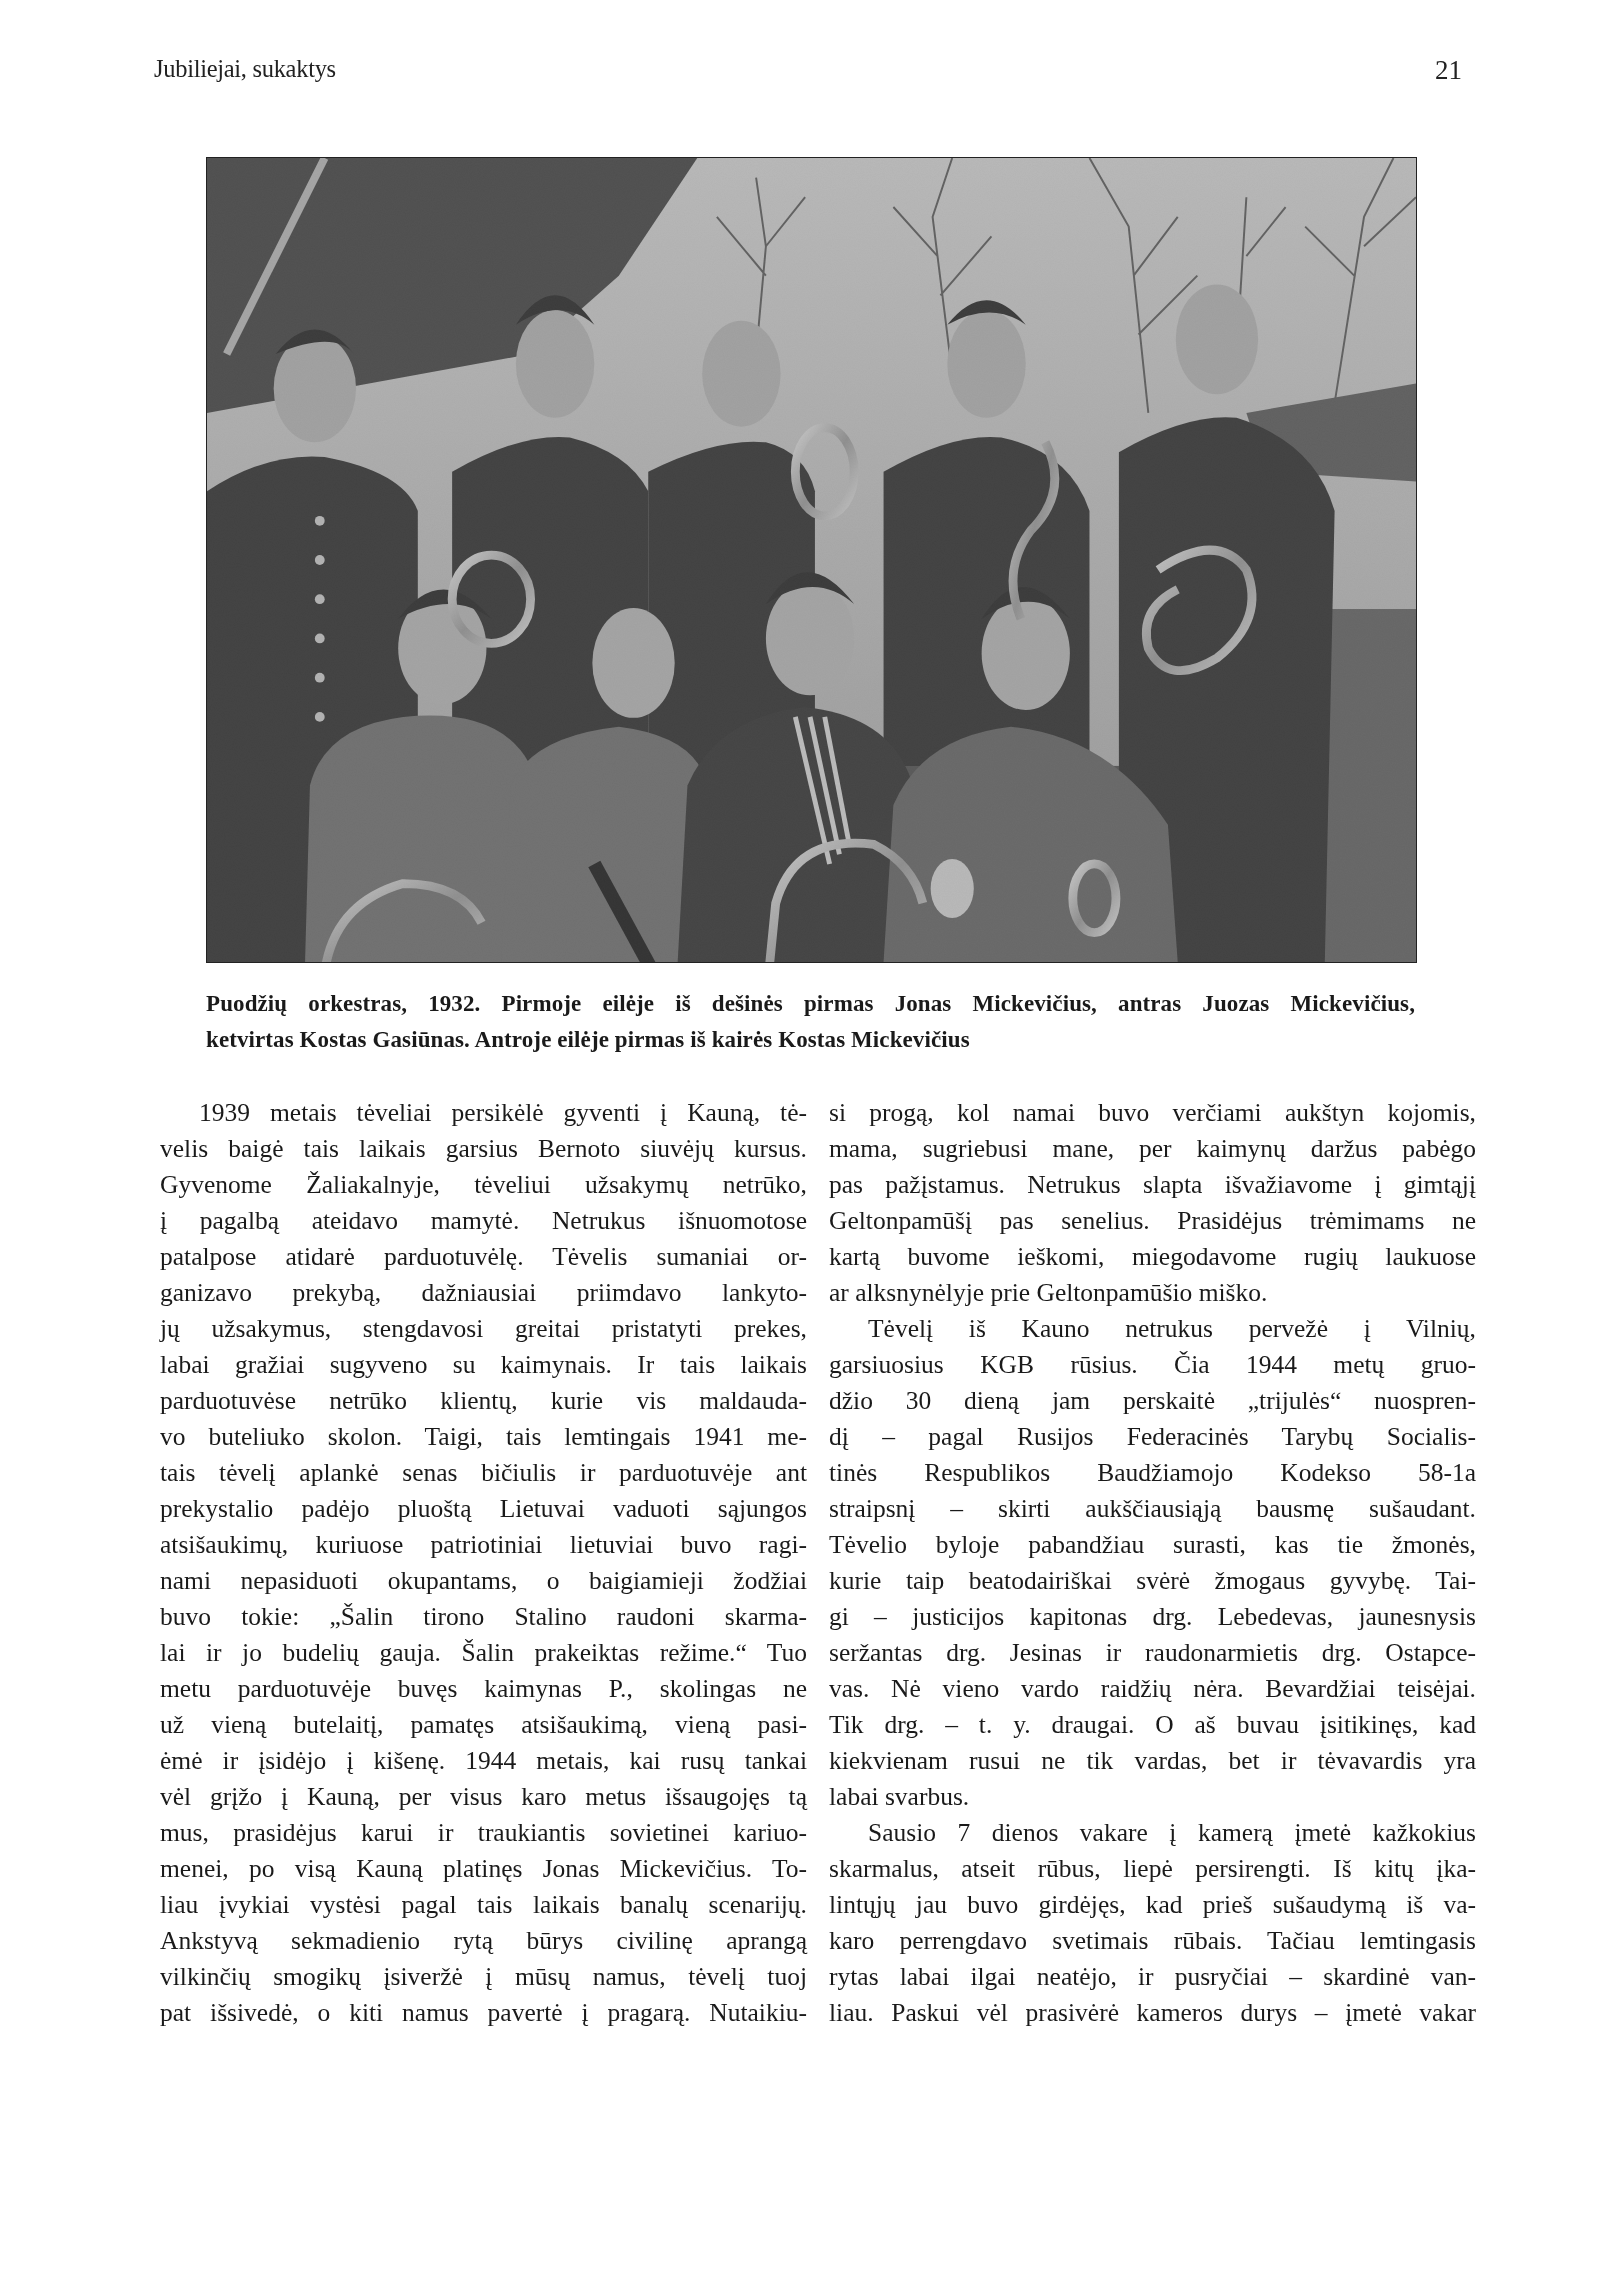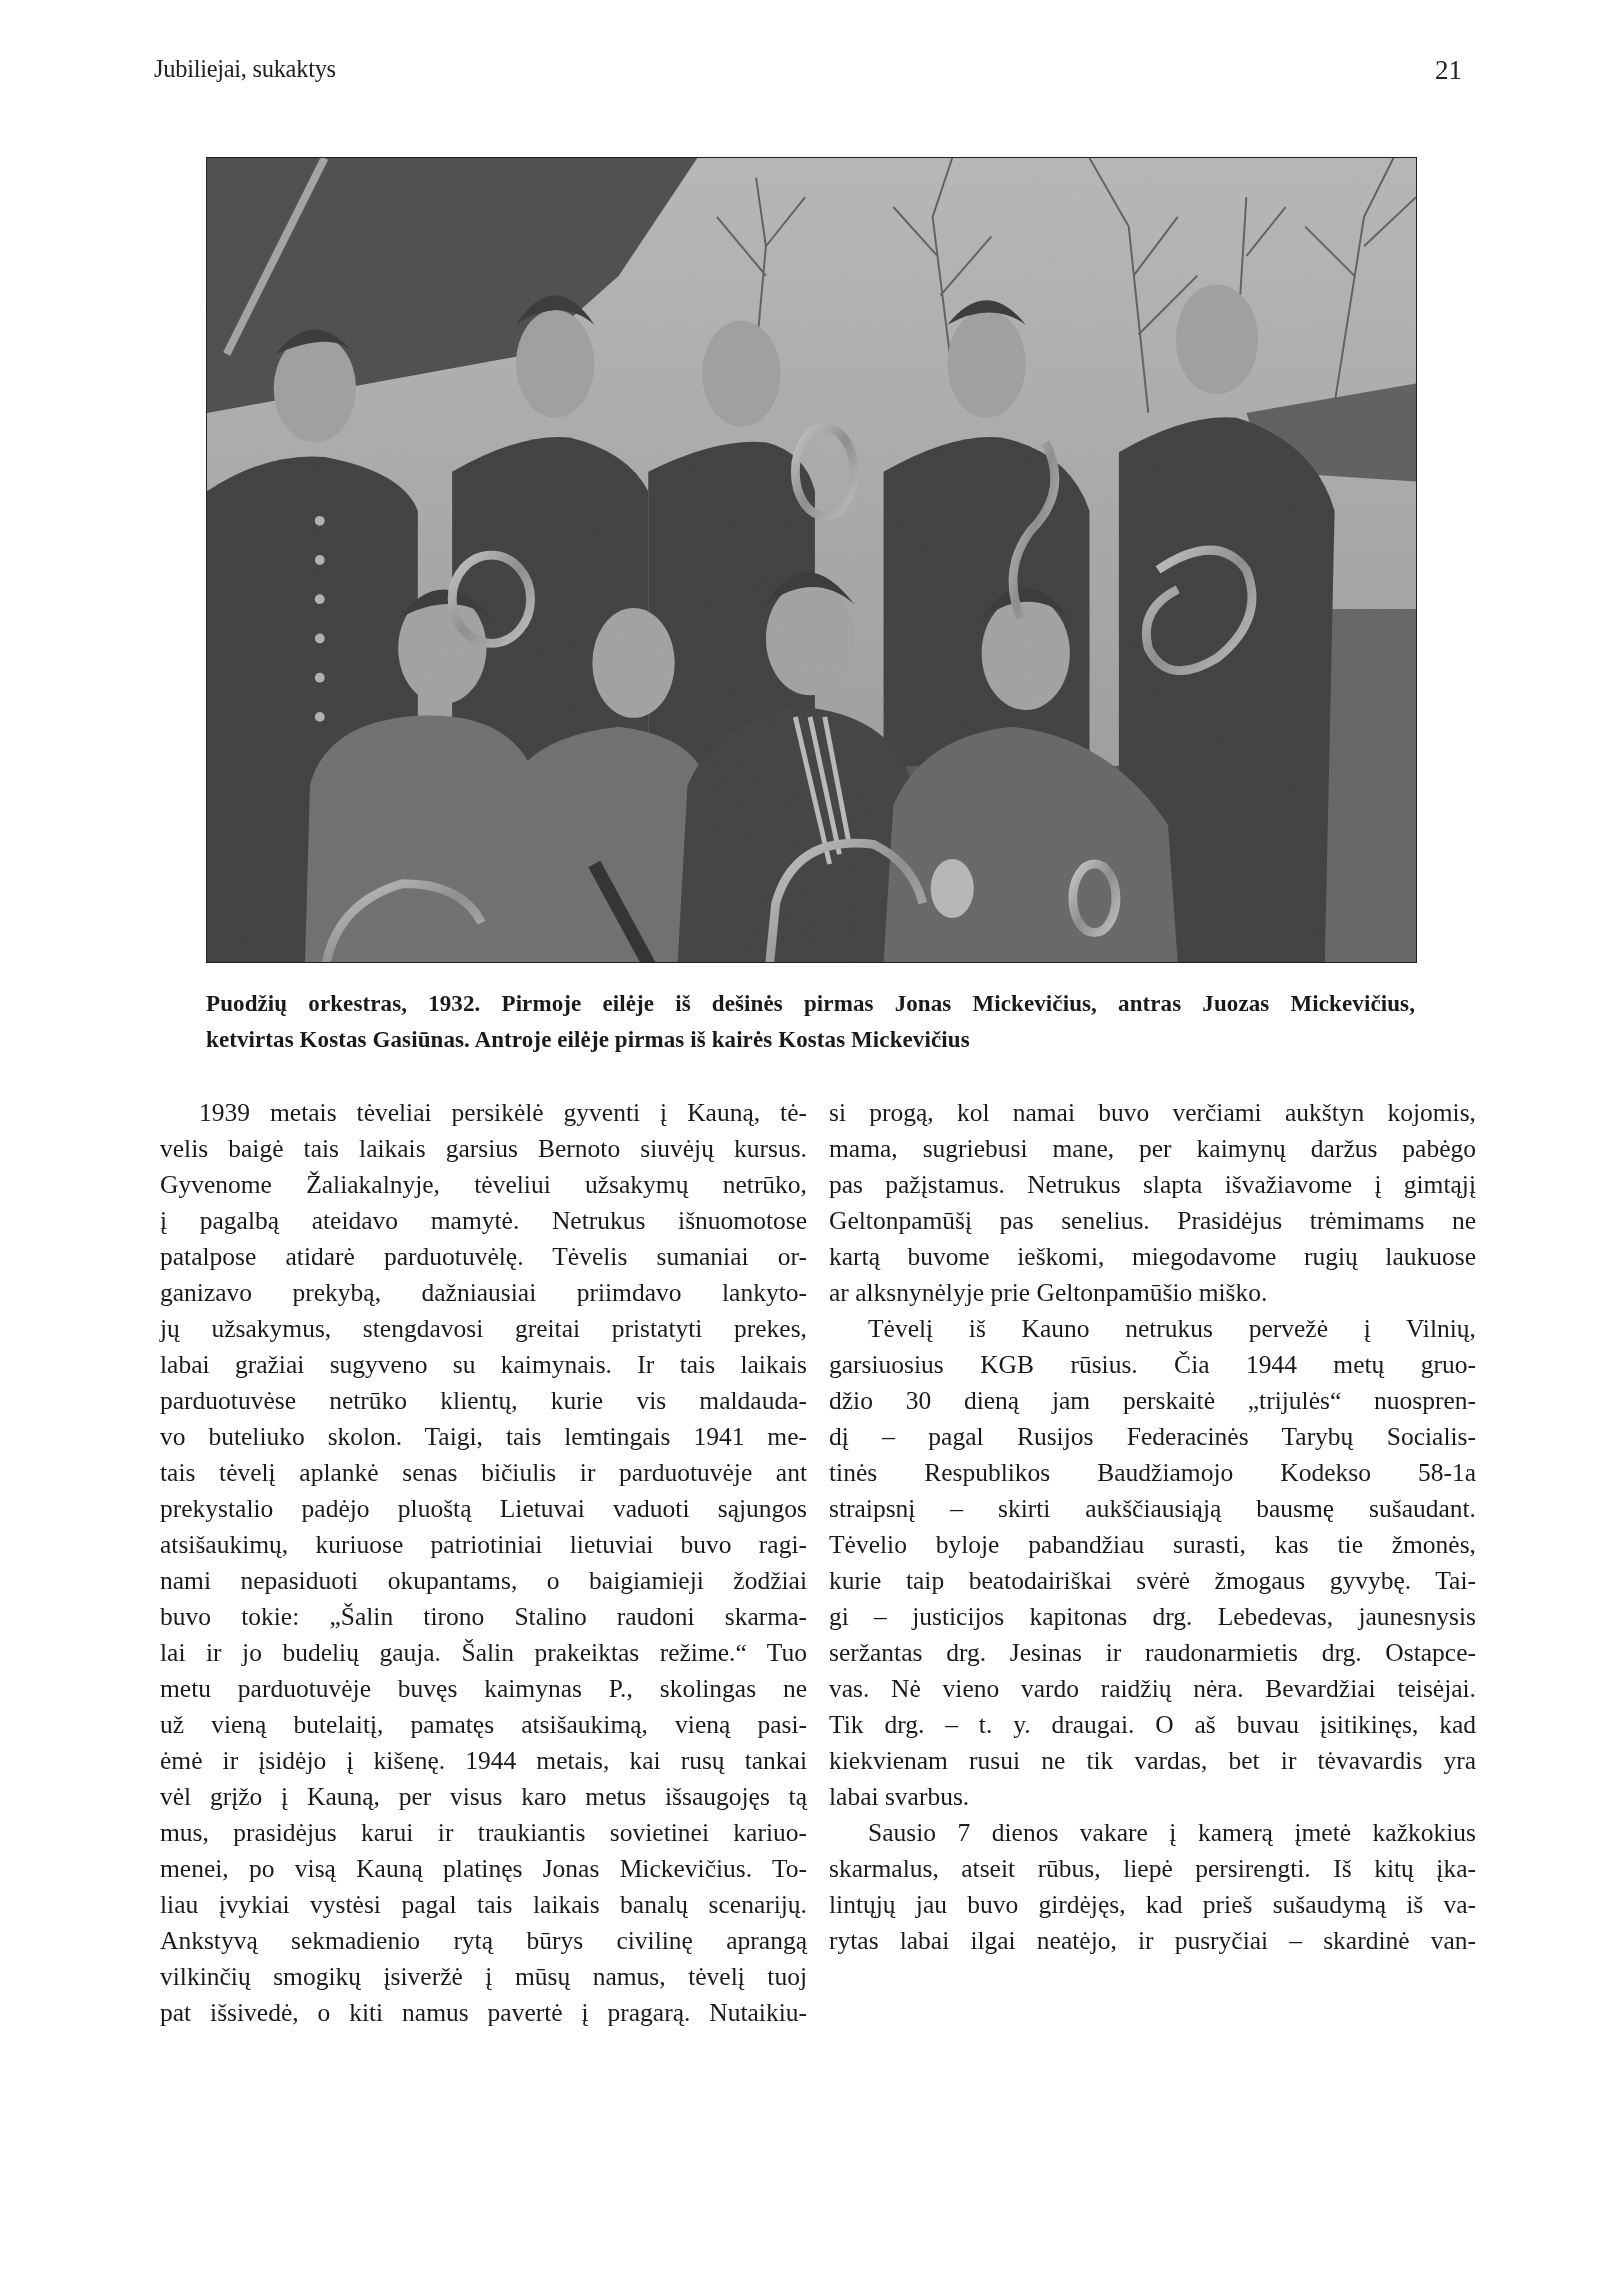--- a/index.html
+++ b/index.html
@@ -207,15 +207,17 @@
     <span class="line">kurie taip beatodairiškai svėrė žmogaus gyvybę. Tai-</span>
     <span class="line">gi – justicijos kapitonas drg. Lebedevas, jaunesnysis</span>
     <span class="line">seržantas drg. Jesinas ir raudonarmietis drg. Ostapce-</span>
     <span class="line">vas. Nė vieno vardo raidžių nėra. Bevardžiai teisėjai.</span>
     <span class="line">Tik drg. – t. y. draugai. O aš buvau įsitikinęs, kad</span>
     <span class="line">kiekvienam rusui ne tik vardas, bet ir tėvavardis yra</span>
     <span class="line last">labai svarbus.</span>
     <span class="line indent">Sausio 7 dienos vakare į kamerą įmetė kažkokius</span>
     <span class="line">skarmalus, atseit rūbus, liepė persirengti. Iš kitų įka-</span>
     <span class="line">lintųjų jau buvo girdėjęs, kad prieš sušaudymą iš va-</span>
+    <span class="line">karo perrengdavo svetimais rūbais. Tačiau lemtingasis</span>
     <span class="line">rytas labai ilgai neatėjo, ir pusryčiai – skardinė van-</span>
+    <span class="line">liau. Paskui vėl prasivėrė kameros durys – įmetė vakar</span>
   </div>
 
 
 </body></html>

